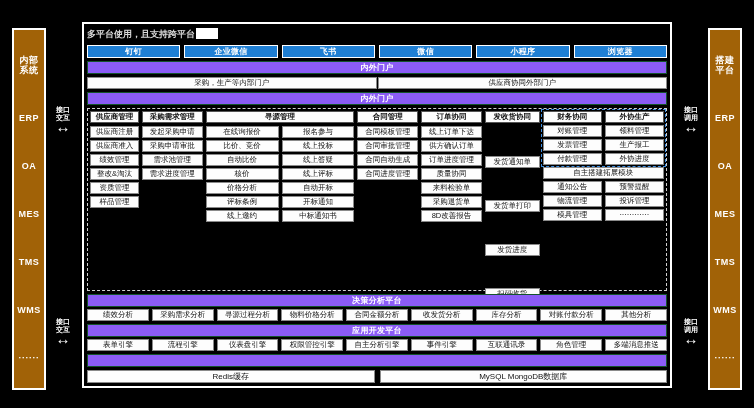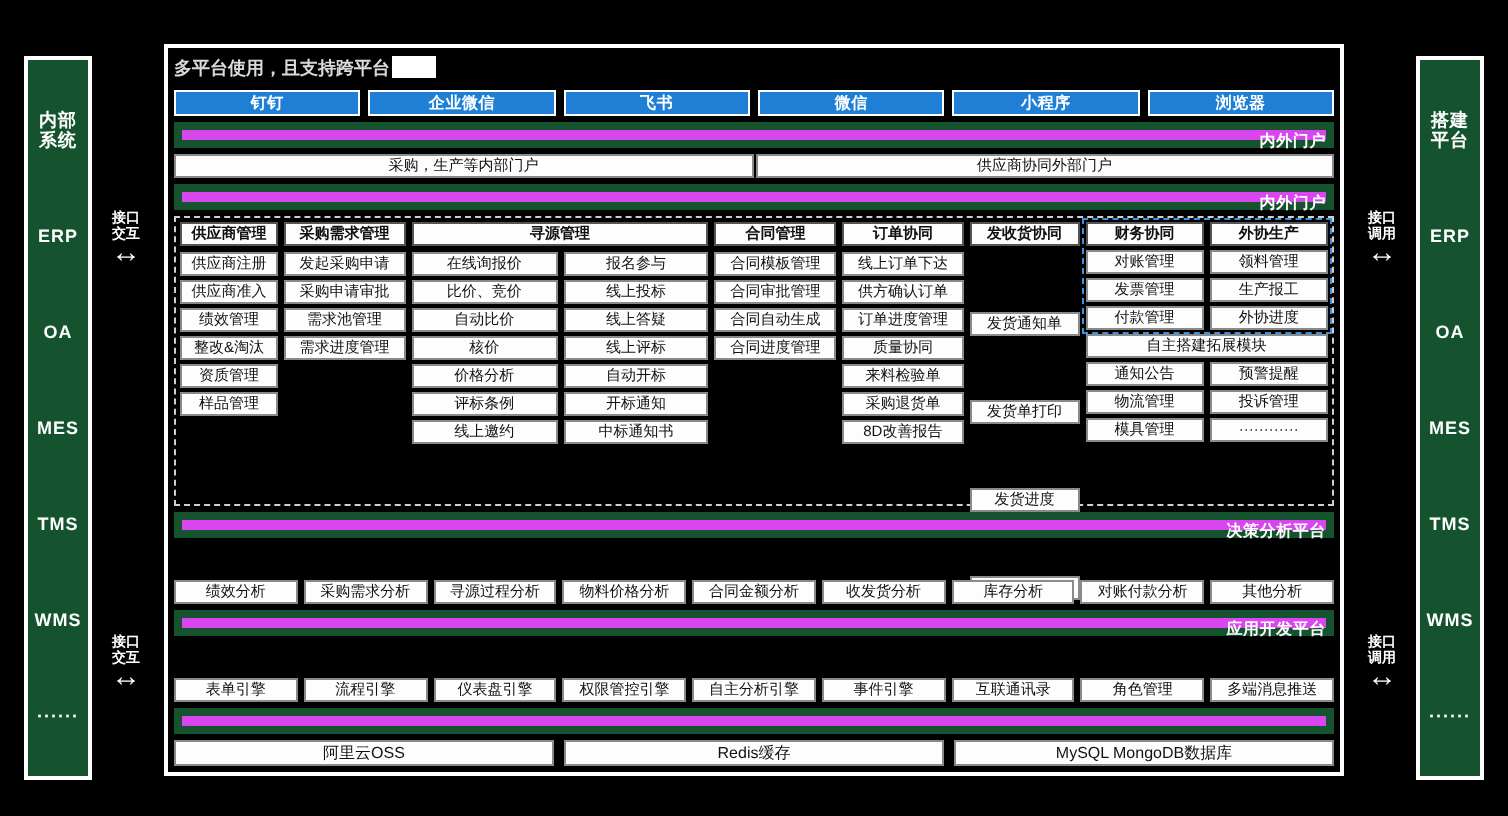--- a/index.html
+++ b/index.html
@@ -6,21 +6,21 @@
   body{
     width:754px;height:408px;
     font-family:"Liberation Sans","DejaVu Sans",sans-serif;
     color:#111;overflow:hidden;position:relative;
   }
   .canvas{position:absolute;inset:0;background:#000;}
 
   
   .rail{
     position:absolute;top:28px;bottom:18px;width:34px;
-    background:#14532d;border:2px solid #ffffff;
+    background:#a16207;border:2px solid #ffffff;
     display:flex;flex-direction:column;align-items:center;
     justify-content:space-around;padding:6px 0;box-sizing:border-box;
   }
   .rail.left{left:12px;}
   .rail.right{right:12px;}
   .rail .ri{
     color:#fff;font-size:9px;font-weight:bold;line-height:1.15;
     text-align:center;letter-spacing:.5px;white-space:pre-line;
   }
 
@@ -53,22 +53,22 @@
 
   .rowflex{display:flex;gap:4px;}
   .rowflex>*{flex:1;}
 
   .bbtn{
     background:#1f7fd4;border:1px solid #ffffff;color:#fff;
     font-size:8px;font-weight:bold;text-align:center;
     height:13px;line-height:11px;box-sizing:border-box;letter-spacing:.3px;
   }
   .bbar{
-    background:#d946ef;border:4px solid #14532d;color:#fff;
-    font-size:8px;font-weight:bold;text-align:right;
+    background:#8b5cf6;border:1px solid #14532d;color:#fff;
+    font-size:8px;font-weight:bold;text-align:center;
     height:13px;line-height:11px;box-sizing:border-box;letter-spacing:.3px;
   }
   .wbtn{
     background:#fdfdfd;border:1px solid #8a8a8a;color:#111;
     font-size:7.5px;text-align:center;height:12px;line-height:10px;
     box-sizing:border-box;overflow:hidden;white-space:nowrap;
   }
   .whdr{
     background:#fdfdfd;border:1px solid #555;color:#111;
     font-size:7.5px;font-weight:bold;text-align:center;
@@ -95,21 +95,21 @@
   .g-order{width:62px;}
   .g-ship{width:56px;gap:32px;}
   .g-fin{width:124px;}
 
   .hl{outline:1px dashed #3f8fe0;outline-offset:1px;}
 
   .span2{width:100%;}
 
   
   .plat{display:flex;flex-direction:column;gap:2px;}
-  .nine{display:flex;gap:3px;margin-top:19px;}
+  .nine{display:flex;gap:3px;}
   .nine>div{flex:1;}
 
   .infra{display:flex;gap:5px;}
   .infra>div{flex:1;}
   .infra .wbtn{height:13px;line-height:11px;font-size:8px;}
 </style>
 </head>
 <body>
 
 <div class="canvas">
@@ -307,19 +307,18 @@
         <div class="wbtn">自主分析引擎</div>
         <div class="wbtn">事件引擎</div>
         <div class="wbtn">互联通讯录</div>
         <div class="wbtn">角色管理</div>
         <div class="wbtn">多端消息推送</div>
       </div>
     </div>
 
     <div class="bbar"></div>
     <div class="infra">
-      <div class="wbtn">阿里云OSS</div>
       <div class="wbtn">Redis缓存</div>
       <div class="wbtn">MySQL MongoDB数据库</div>
     </div>
 
   </div>
 </div>
 
 </body></html>

